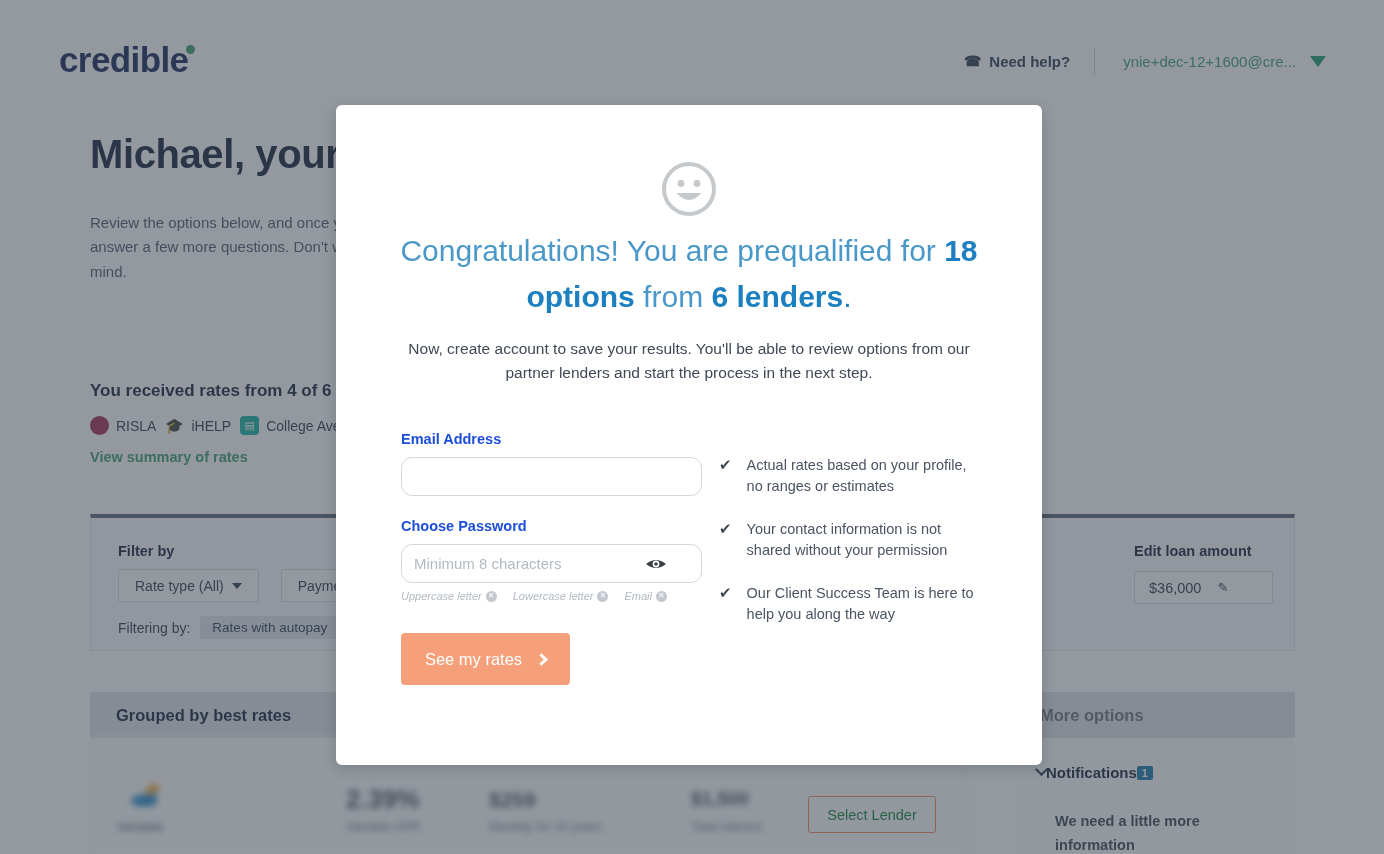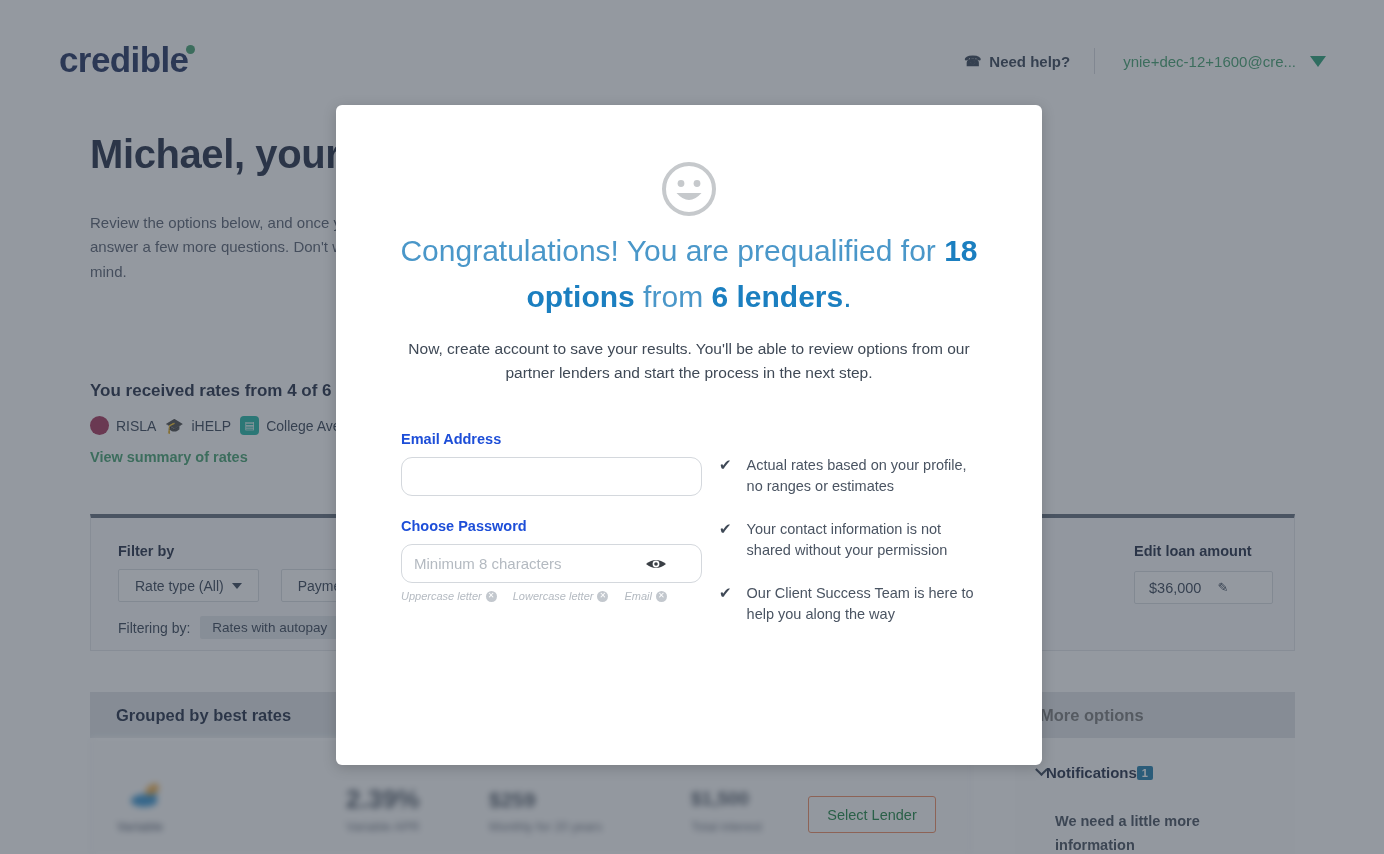--- a/index.html
+++ b/index.html
@@ -482,20 +482,24 @@
       <span class="pw-hint">
         <span>Lowercase letter</span>
         <span class="xcirc">✕</span>
       </span>
       <span class="pw-hint">
         <span>Email</span>
         <span class="xcirc">✕</span>
       </span>
     </div>
 
+    <button class="cta">
+      <span>See my rates</span>
+      <span class="cta-chev"></span>
+    </button>
   </div>
 
   <div class="benefits">
     <div class="benefit">
       <span class="check">✔</span>
       <span class="benefit-txt">Actual rates based on your profile, no ranges or estimates</span>
     </div>
     <div class="benefit">
       <span class="check">✔</span>
       <span class="benefit-txt">Your contact information is not shared without your permission</span>

